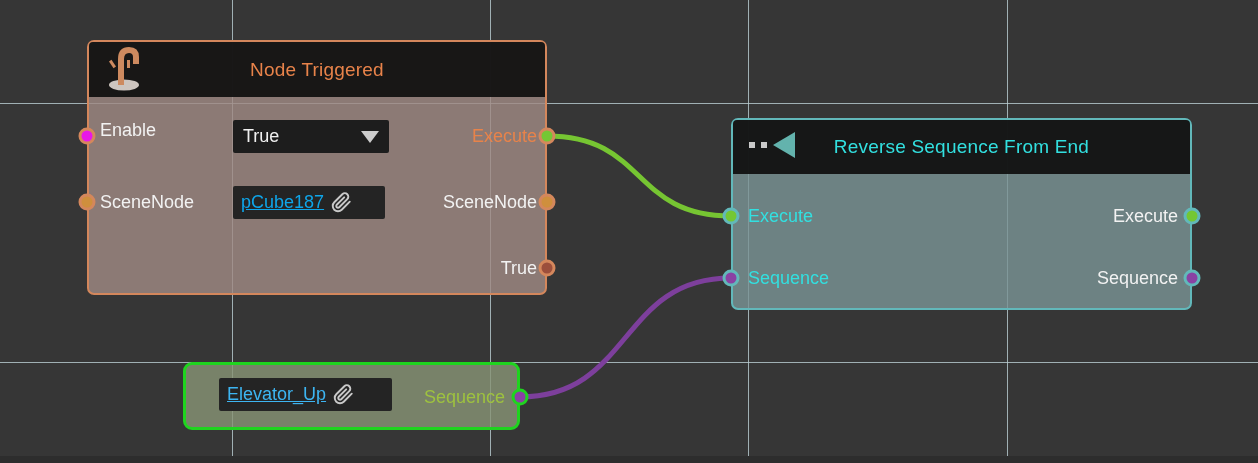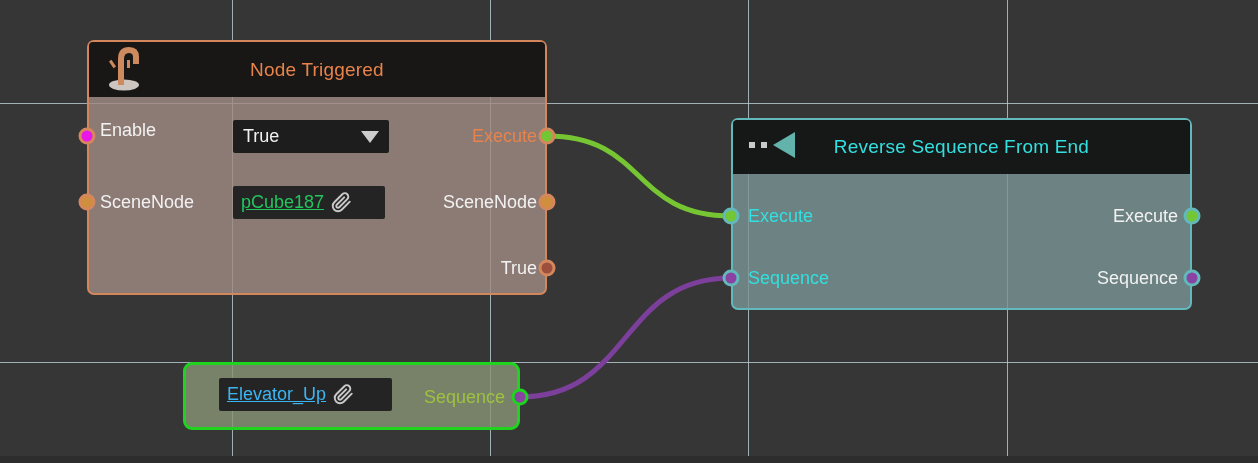--- a/index.html
+++ b/index.html
@@ -90,21 +90,21 @@
     <div class="dropdown" style="left:144px;top:78px;width:156px;height:33px">
       <span class="dd-value">True</span>
       <span class="dd-arrow"></span>
     </div>
 
     <span class="plabel" style="right: 8px; top: 83px; color: rgb(232, 131, 74);">Execute</span>
 
     <span class="plabel" style="left: 11px; top: 149px; color: rgb(242, 242, 242);">SceneNode</span>
 
     <div class="linkbox" style="left:144px;top:144px;width:152px;height:33px">
-      <span class="nodelink" style="color: #22c55e;">pCube187</span>
+      <span class="nodelink" style="color: #0ea5e9;">pCube187</span>
       <span style="display:inline-flex">
         <svg width="21" height="21" viewBox="0 0 24 24" fill="none" stroke="#c9c9c9" stroke-width="2.2" stroke-linecap="round" stroke-linejoin="round">
           <path d="M21.44 11.05l-9.19 9.19a6 6 0 0 1-8.49-8.49l9.19-9.19a4 4 0 0 1 5.66 5.66l-9.2 9.19a2 2 0 0 1-2.83-2.83l8.49-8.48"></path>
         </svg>
       </span>
     </div>
 
     <span class="plabel" style="right: 8px; top: 149px; color: rgb(242, 242, 242);">SceneNode</span>
 
     <span class="plabel" style="right: 8px; top: 215px; color: rgb(242, 242, 242);">True</span>

